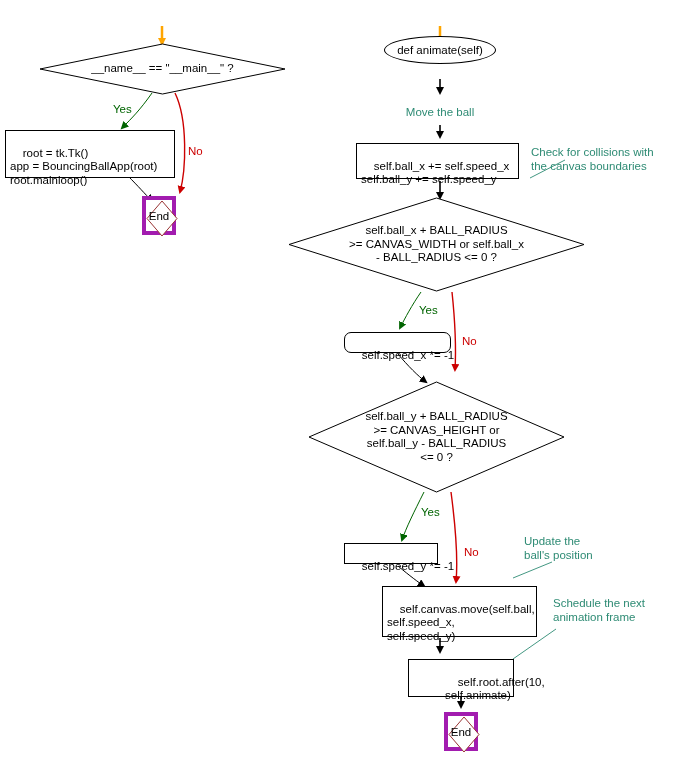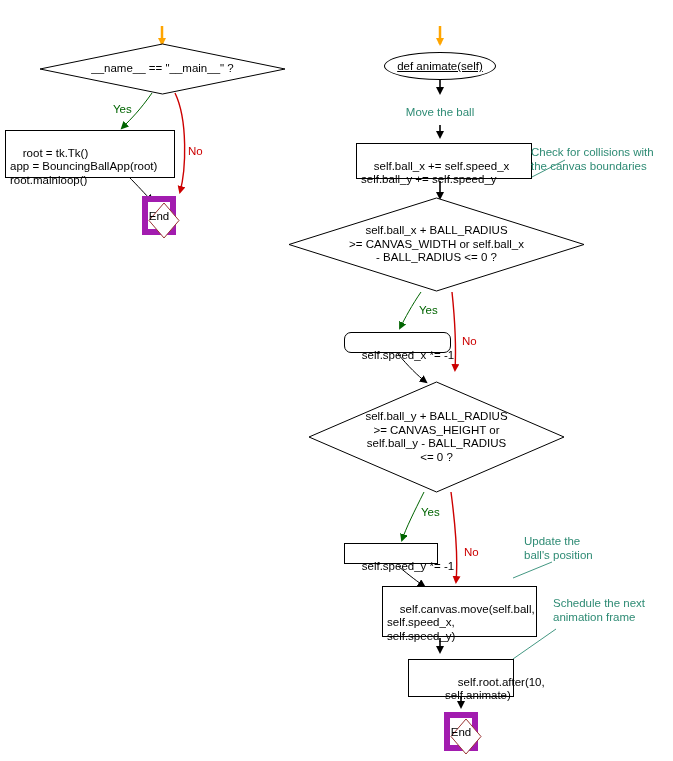--- a/index.html
+++ b/index.html
@@ -76,21 +76,21 @@
     align-items: center;
     justify-content: center;
     text-align: center;
     font-size: 11.5px;
     line-height: 13.5px;
     color: #000000;
     white-space: pre;
   }
   
   .endnode {
-    border: 6px solid #a21caf;
+    border: 4px solid #a21caf;
     background: #ffffff;
     z-index: 3;
   }
   .endnode svg {
     position: absolute;
     left: 0;
     top: 0;
   }
   .endnode .elabel {
     position: absolute;
@@ -240,27 +240,27 @@
   <div class="node endnode" style="left:142px; top:196px; width:34px; height:39px;">
     <svg width="32" height="37" viewBox="0 0 32 37">
       <polygon points="16,1 31,18.5 16,36 1,18.5" fill="#ffffff" stroke="#993333" stroke-width="1"></polygon>
     </svg>
     <div class="elabel">End</div>
   </div>
 
   <div class="elabel-yes" style="left:113px; top:103px;">Yes</div>
   <div class="elabel-no" style="left:188px; top:145px;">No</div>
 
-  <div class="node terminal" style="left:384px; top:52px; width:112px; height:28px;text-decoration:underline;">
+  <div class="node terminal" style="left:384px; top:36px; width:112px; height:28px;">
     <span>def animate(self)</span>
   </div>
 
   <div class="annot ctr" style="left:395px; top:105px; width:90px;">Move the ball</div>
 
-  <div class="node proc" style="left:356px; top:143px; width:176px; height:36px;">
+  <div class="node proc" style="left:356px; top:143px; width:163px; height:36px;">
     <span>self.ball_x += self.speed_x
 self.ball_y += self.speed_y</span>
   </div>
 
   <div class="annot" style="left:531px; top:145px;">Check for collisions with
 the canvas boundaries</div>
 
   <div class="node decision" style="left:288px; top:198px; width:297px; height:93px;">
     <svg width="297" height="93" viewBox="0 0 297 93">
       <polygon points="148.5,0 296,46.5 148.5,93 1,46.5" fill="#ffffff" stroke="#000000" stroke-width="1"></polygon>

